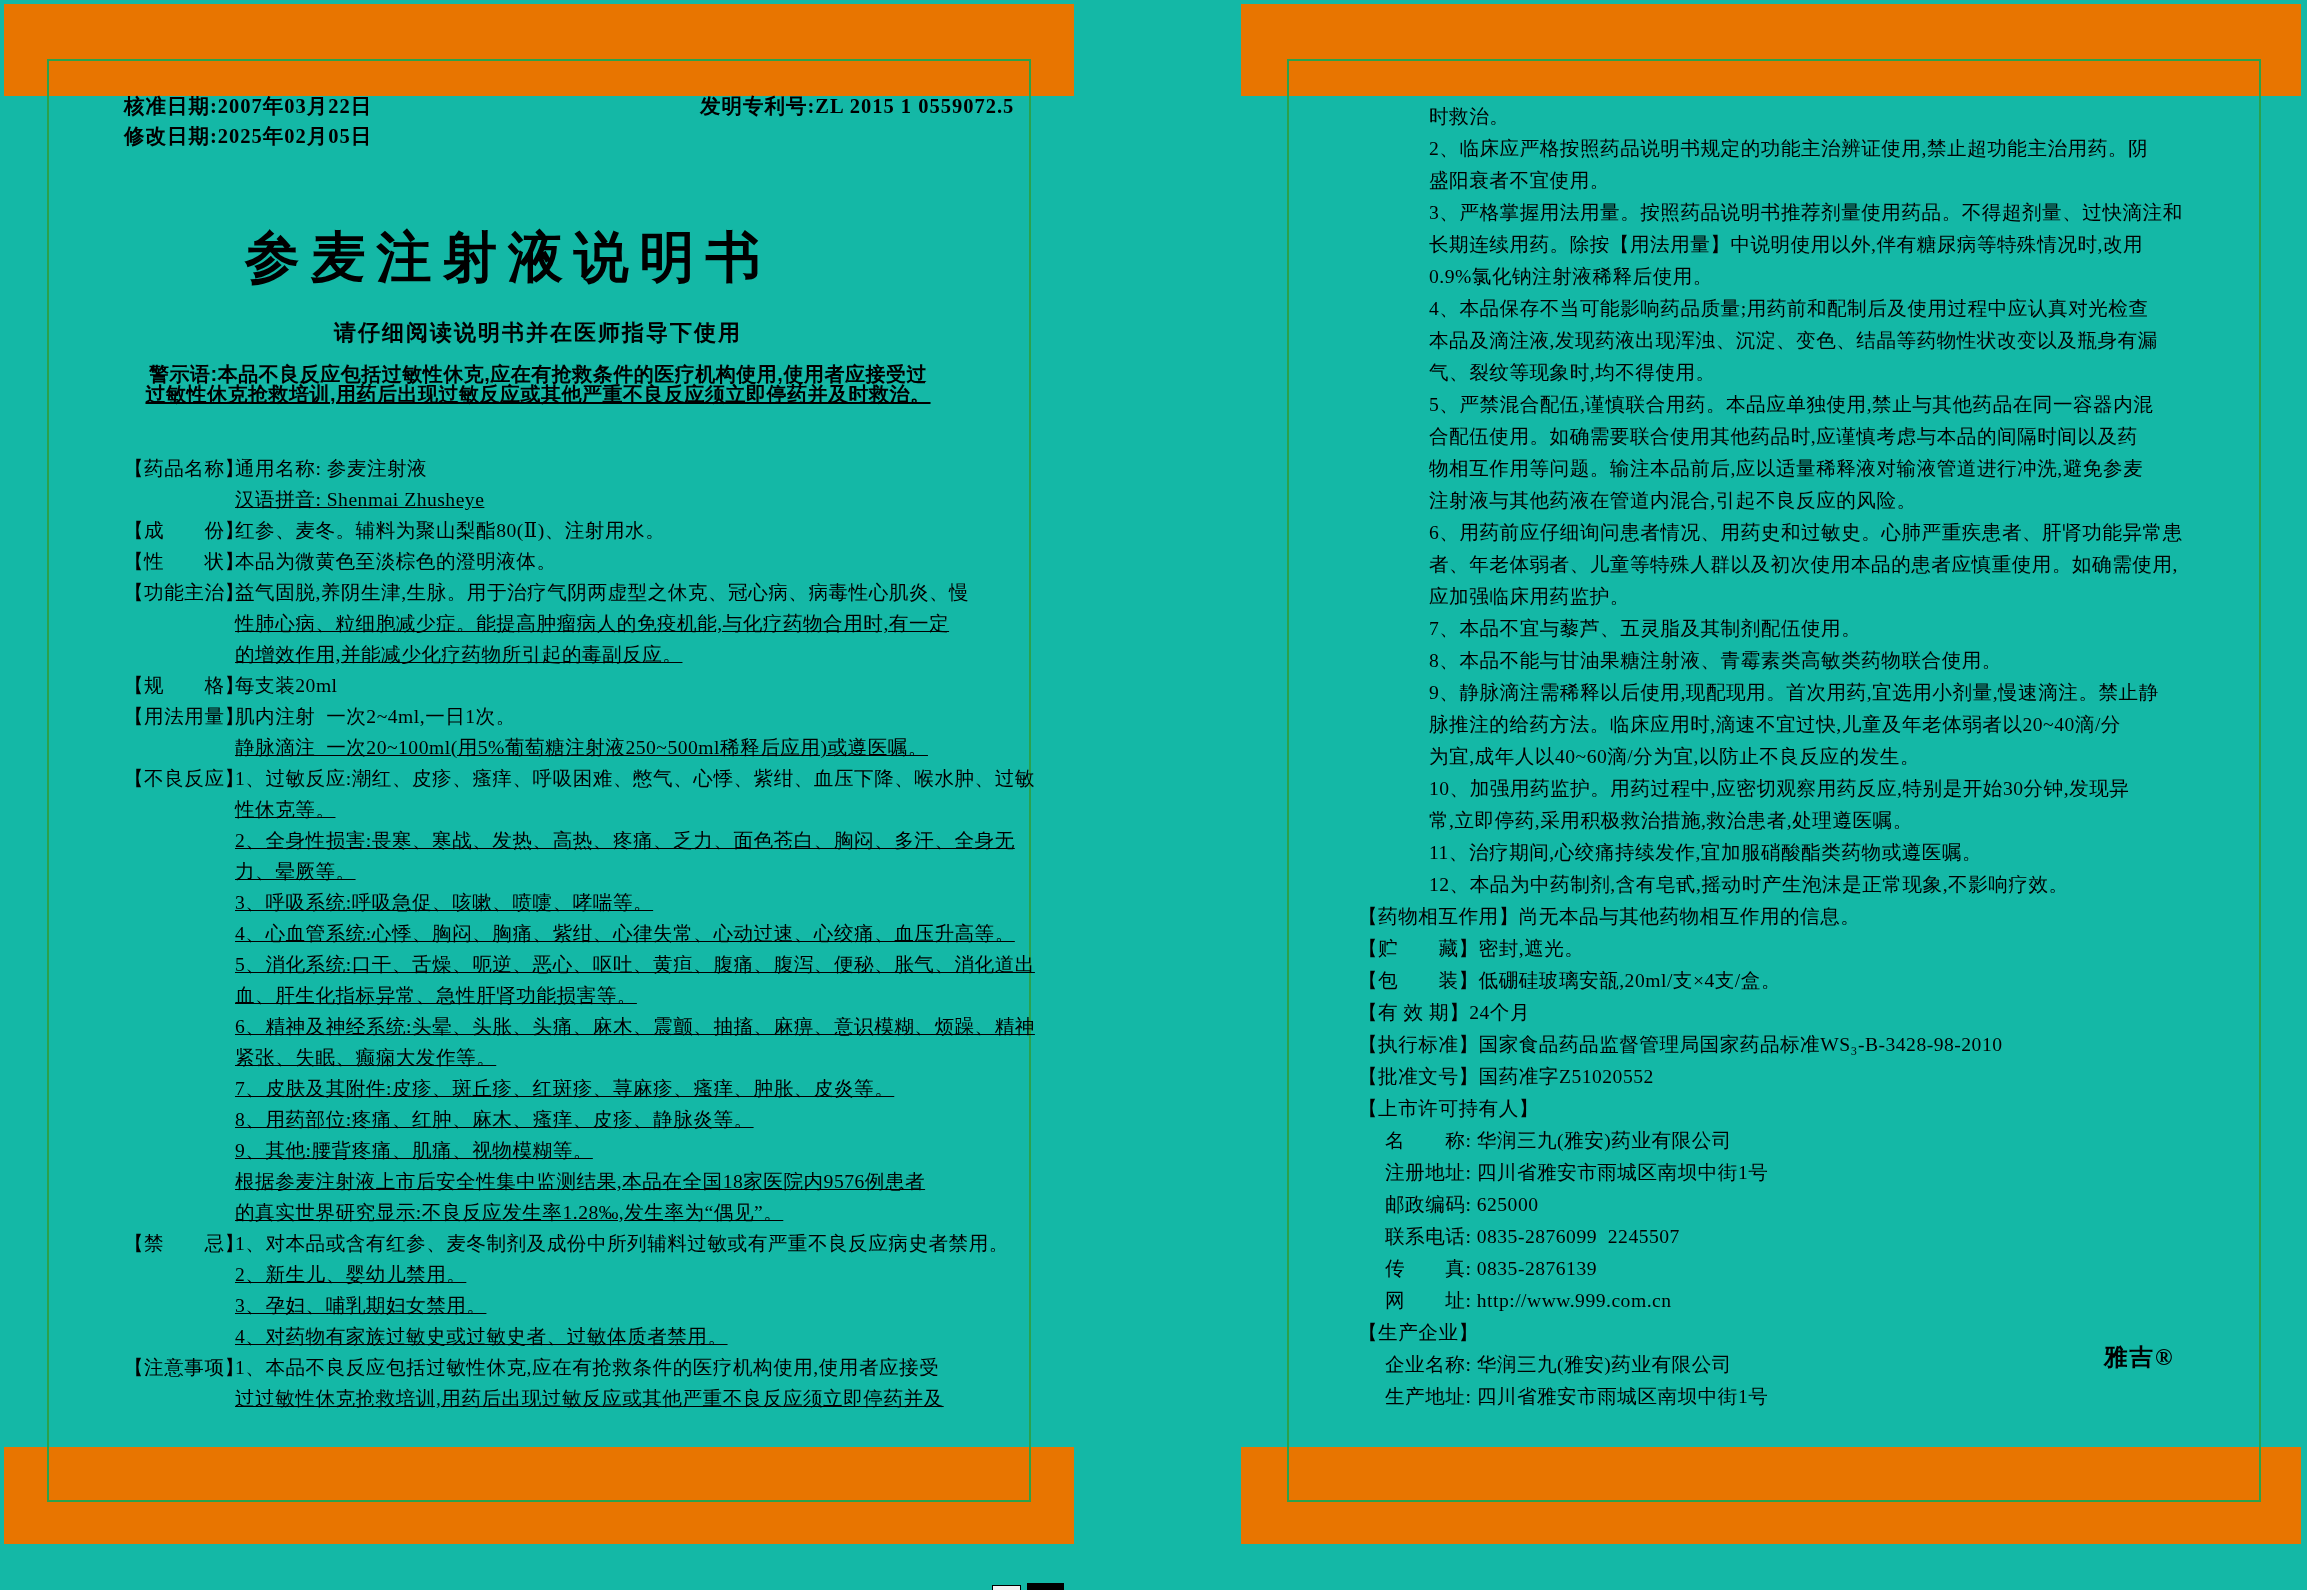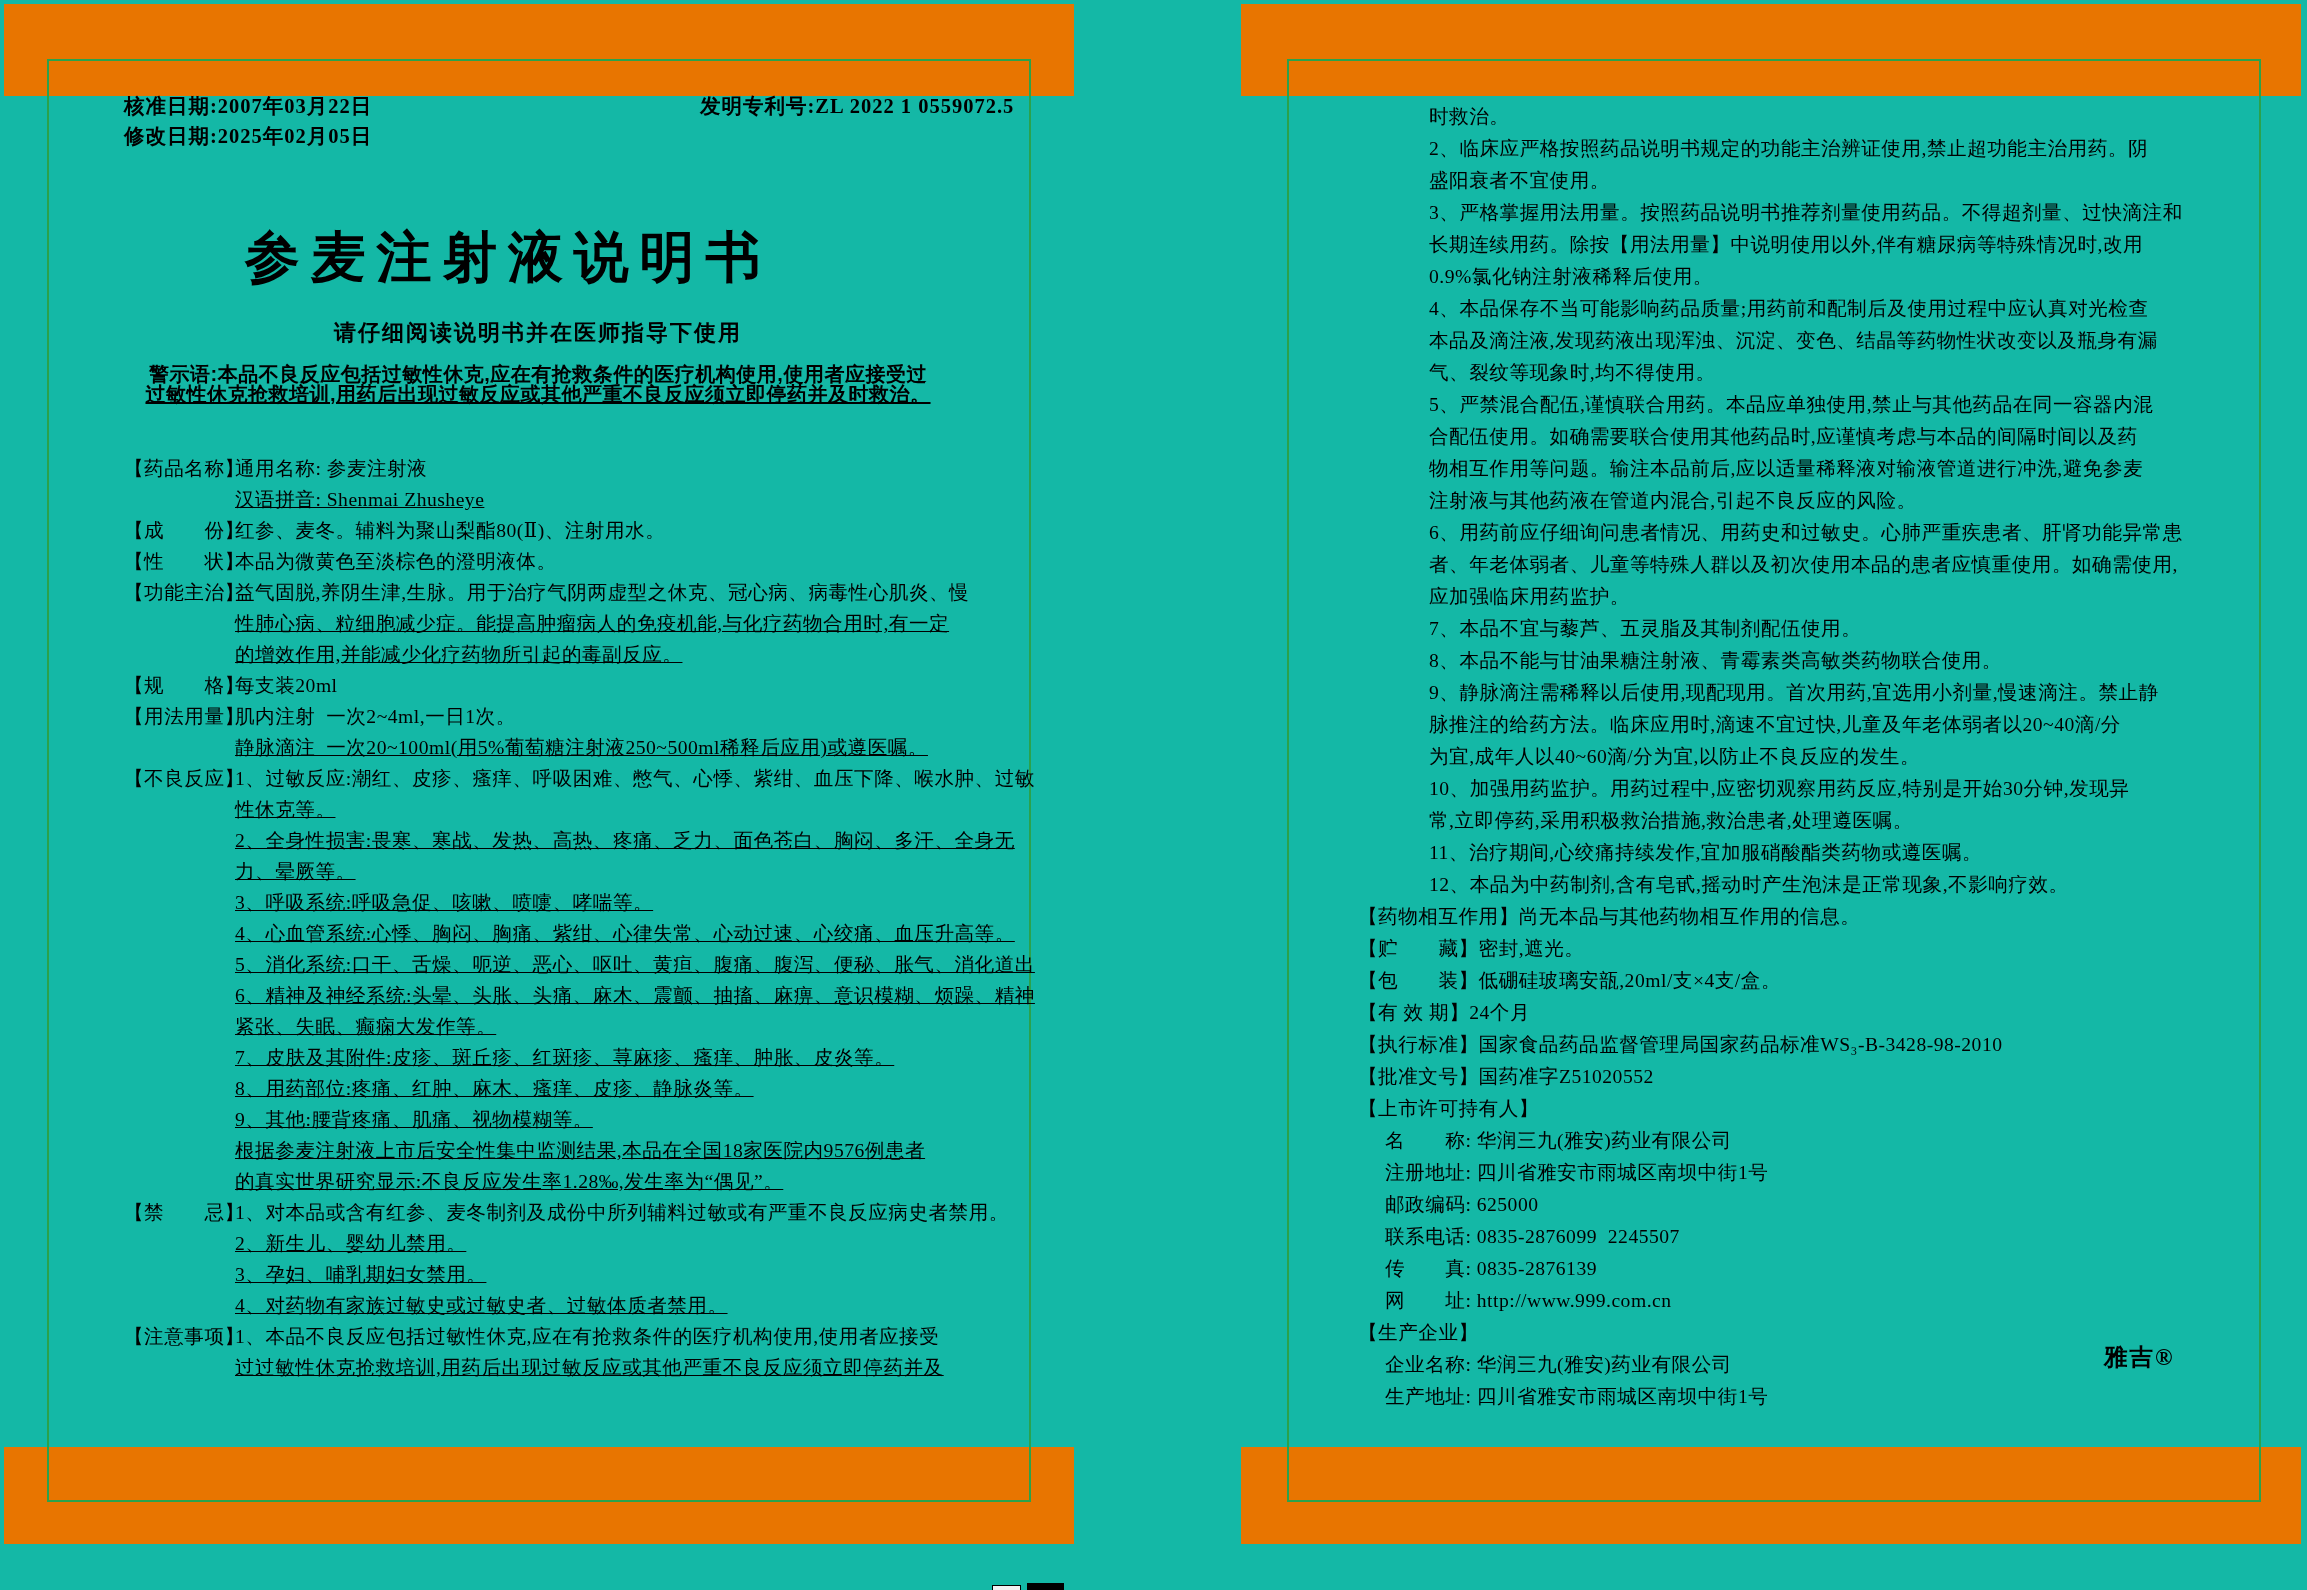--- a/index.html
+++ b/index.html
@@ -53,21 +53,21 @@
   <div class="orange-bar" style="left:3.9px;top:3.9px;width:1070px;height:92px;"></div>
   <div class="orange-bar" style="left:3.9px;top:1447px;width:1070px;height:97px;"></div>
   <div class="orange-bar" style="left:1241px;top:3.9px;width:1060px;height:92px;"></div>
   <div class="orange-bar" style="left:1241px;top:1447px;width:1060px;height:97px;"></div>
 
   <div class="green-frame" style="left:47px;top:59px;width:980px;height:1439px;"></div>
   <div class="green-frame" style="left:1287px;top:59px;width:970px;height:1439px;"></div>
 
   <div class="abs hdr" style="left:124px;top:92px;">核准日期:2007年03月22日</div>
   <div class="abs hdr" style="left:124px;top:122px;">修改日期:2025年02月05日</div>
-  <div class="abs hdr" style="left:700px;top:92px;">发明专利号:ZL 2022 1 0559072.5</div>
+  <div class="abs hdr" style="left:700px;top:92px;">发明专利号:ZL 2015 1 0559072.5</div>
 
   <div class="abs doc-title">参麦注射液说明书</div>
   <div class="abs warning" style="top:361px;">警示语:本品不良反应包括过敏性休克,应在有抢救条件的医疗机构使用,使用者应接受过</div>
   <div class="abs doc-subtitle">请仔细阅读说明书并在医师指导下使用</div>
   <div class="abs warning" style="top:381px;text-decoration:underline;">过敏性休克抢救培训,用药后出现过敏反应或其他严重不良反应须立即停药并及时救治。</div>
 
   <div class="body-col left-body">
       <div class="ln ln-label"><span class="lb">【药品名称】</span><span>通用名称: 参麦注射液</span></div>
       <div class="ln ln-cont">汉语拼音: Shenmai Zhusheye</div>
       <div class="ln ln-label"><span class="lb">【成　　份】</span><span>红参、麦冬。辅料为聚山梨酯80(Ⅱ)、注射用水。</span></div>
@@ -78,20 +78,21 @@
       <div class="ln ln-label"><span class="lb">【规　　格】</span><span>每支装20ml</span></div>
       <div class="ln ln-label"><span class="lb">【用法用量】</span><span>肌内注射  一次2~4ml,一日1次。</span></div>
       <div class="ln ln-cont">静脉滴注  一次20~100ml(用5%葡萄糖注射液250~500ml稀释后应用)或遵医嘱。</div>
       <div class="ln ln-label"><span class="lb">【不良反应】</span><span>1、过敏反应:潮红、皮疹、瘙痒、呼吸困难、憋气、心悸、紫绀、血压下降、喉水肿、过敏</span></div>
       <div class="ln ln-cont">性休克等。</div>
       <div class="ln ln-cont">2、全身性损害:畏寒、寒战、发热、高热、疼痛、乏力、面色苍白、胸闷、多汗、全身无</div>
       <div class="ln ln-cont">力、晕厥等。</div>
       <div class="ln ln-cont">3、呼吸系统:呼吸急促、咳嗽、喷嚏、哮喘等。</div>
       <div class="ln ln-cont">4、心血管系统:心悸、胸闷、胸痛、紫绀、心律失常、心动过速、心绞痛、血压升高等。</div>
       <div class="ln ln-cont">5、消化系统:口干、舌燥、呃逆、恶心、呕吐、黄疸、腹痛、腹泻、便秘、胀气、消化道出</div>
+      <div class="ln ln-cont">血、肝生化指标异常、急性肝肾功能损害等。</div>
       <div class="ln ln-cont">6、精神及神经系统:头晕、头胀、头痛、麻木、震颤、抽搐、麻痹、意识模糊、烦躁、精神</div>
       <div class="ln ln-cont">紧张、失眠、癫痫大发作等。</div>
       <div class="ln ln-cont">7、皮肤及其附件:皮疹、斑丘疹、红斑疹、荨麻疹、瘙痒、肿胀、皮炎等。</div>
       <div class="ln ln-cont">8、用药部位:疼痛、红肿、麻木、瘙痒、皮疹、静脉炎等。</div>
       <div class="ln ln-cont">9、其他:腰背疼痛、肌痛、视物模糊等。</div>
       <div class="ln ln-cont">根据参麦注射液上市后安全性集中监测结果,本品在全国18家医院内9576例患者</div>
       <div class="ln ln-cont">的真实世界研究显示:不良反应发生率1.28‰,发生率为“偶见”。</div>
       <div class="ln ln-label"><span class="lb">【禁　　忌】</span><span>1、对本品或含有红参、麦冬制剂及成份中所列辅料过敏或有严重不良反应病史者禁用。</span></div>
       <div class="ln ln-cont">2、新生儿、婴幼儿禁用。</div>
       <div class="ln ln-cont">3、孕妇、哺乳期妇女禁用。</div>

